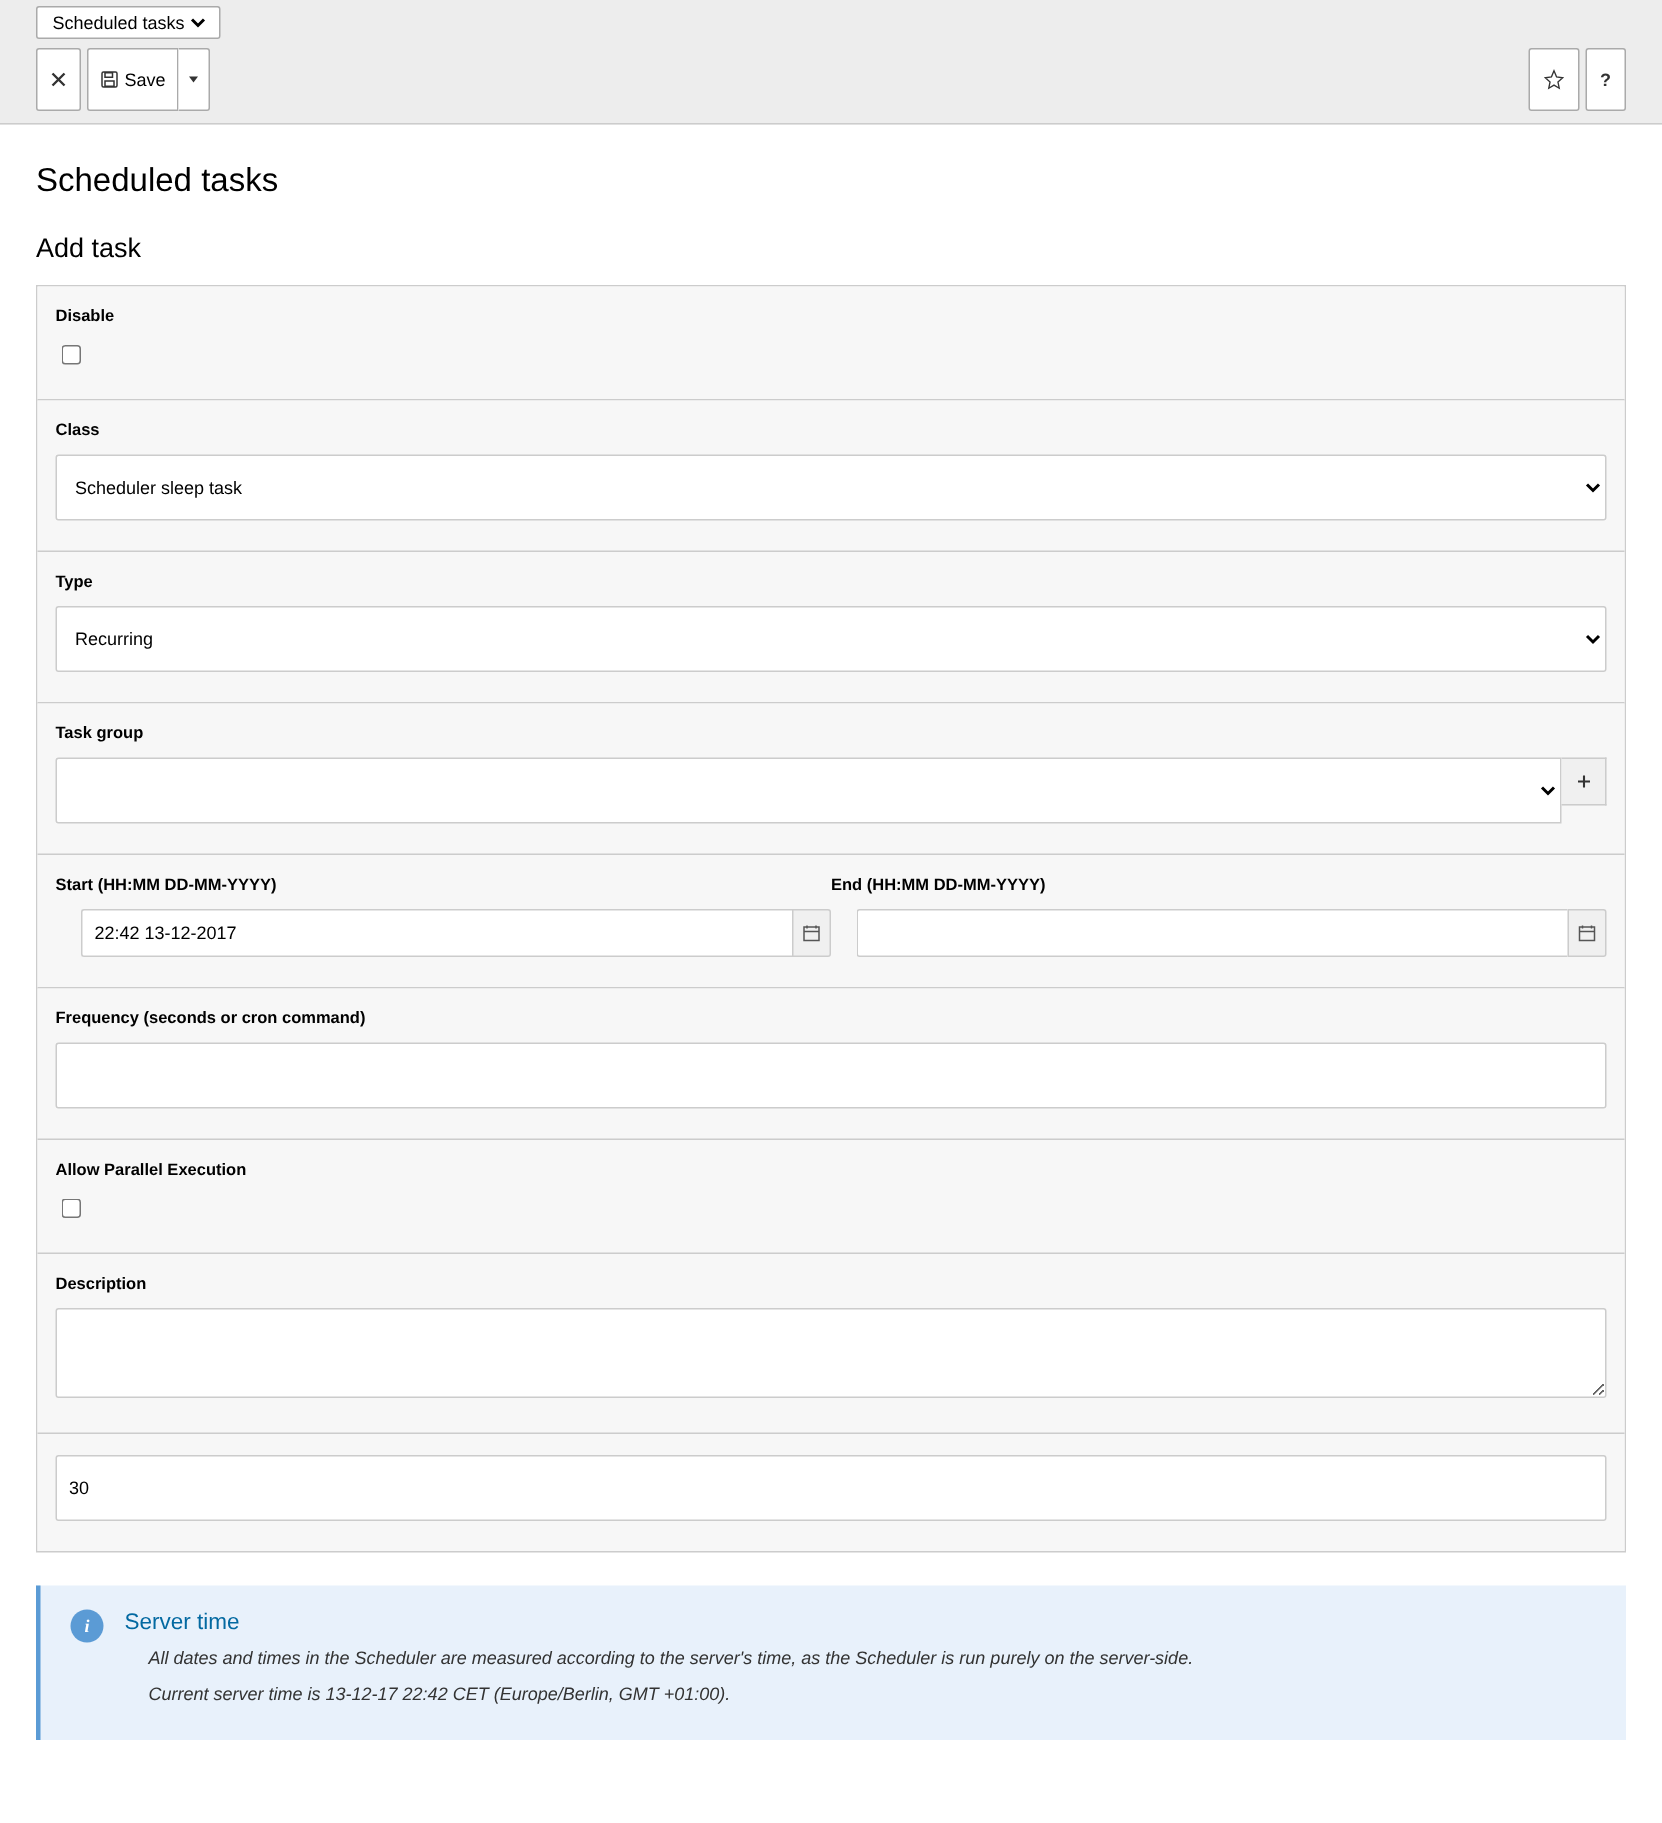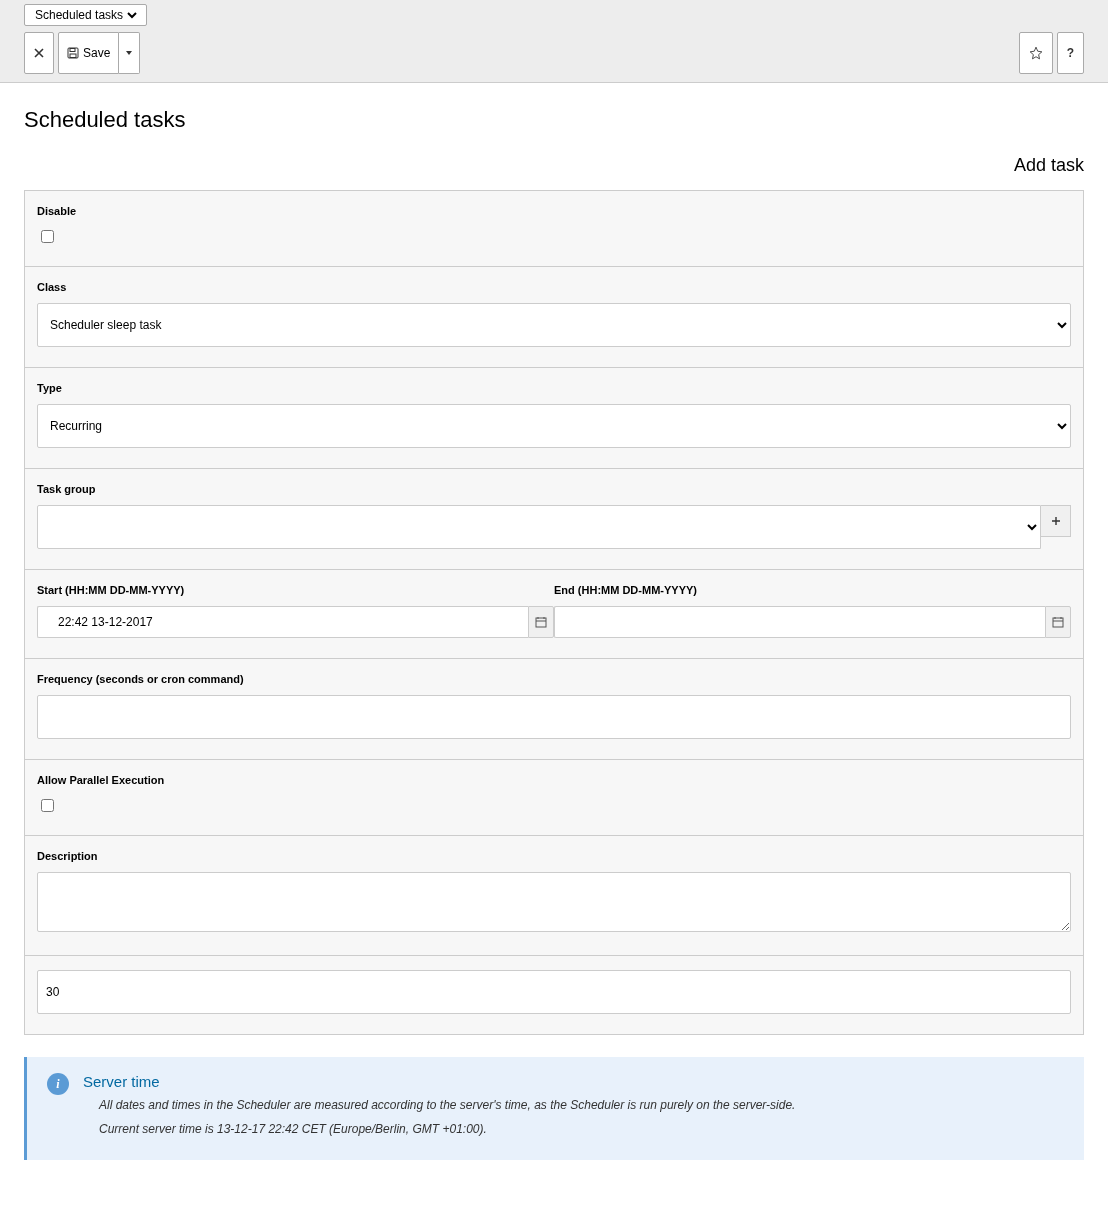--- a/index.html
+++ b/index.html
@@ -64,21 +64,20 @@
   }
   h1 {
     font-size: 22px;
     font-weight: normal;
     margin: 14px 0 22px 0;
   }
   h2 {
     font-size: 18px;
     font-weight: normal;
     margin: 0 0 14px 0;
-    text-align: right;
   }
   .form-panel {
     border: 1px solid #ccc;
   }
   .field-block {
     border-bottom: 1px solid #ccc;
     padding: 14px 12px 20px 12px;
     background: #f7f7f7;
   }
   .field-block:last-child { border-bottom: none; }
@@ -101,24 +100,25 @@
     background: #fff;
     height: 44px;
   }
   textarea.full { height: 60px; resize: vertical; }
   .input-group { display: flex; }
   .input-group input {
     flex: 1;
     border: 1px solid #ccc;
     border-right: none;
     border-radius: 2px 0 0 2px;
-    padding: 6px 20px;
+    padding: 6px 8px;
     font-size: 12px;
     height: 32px;
     background:#fff;
+    margin-left:17px;
   }
   .input-group .addon {
     width: 26px;
     border: 1px solid #ccc;
     border-radius: 0 2px 2px 0;
     background: #f0f0f0;
     display: flex;
     align-items: center;
     justify-content: center;
     font-size: 12px;

